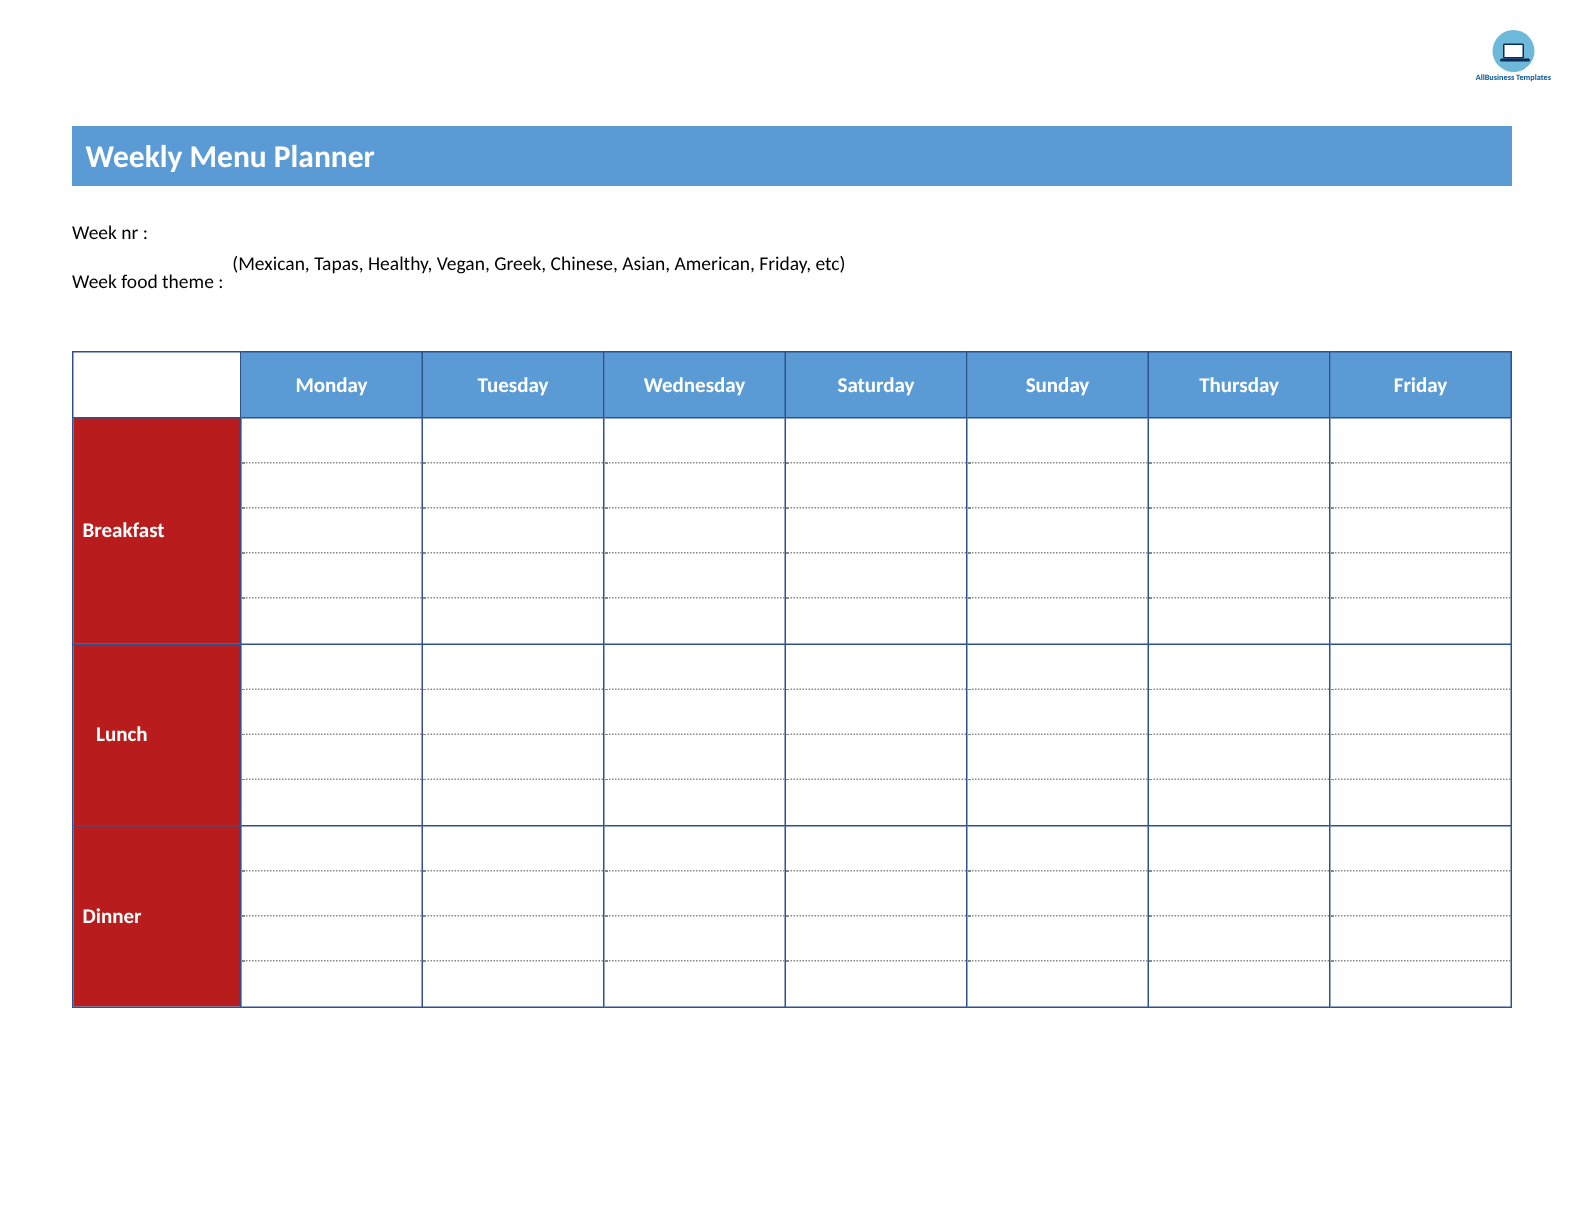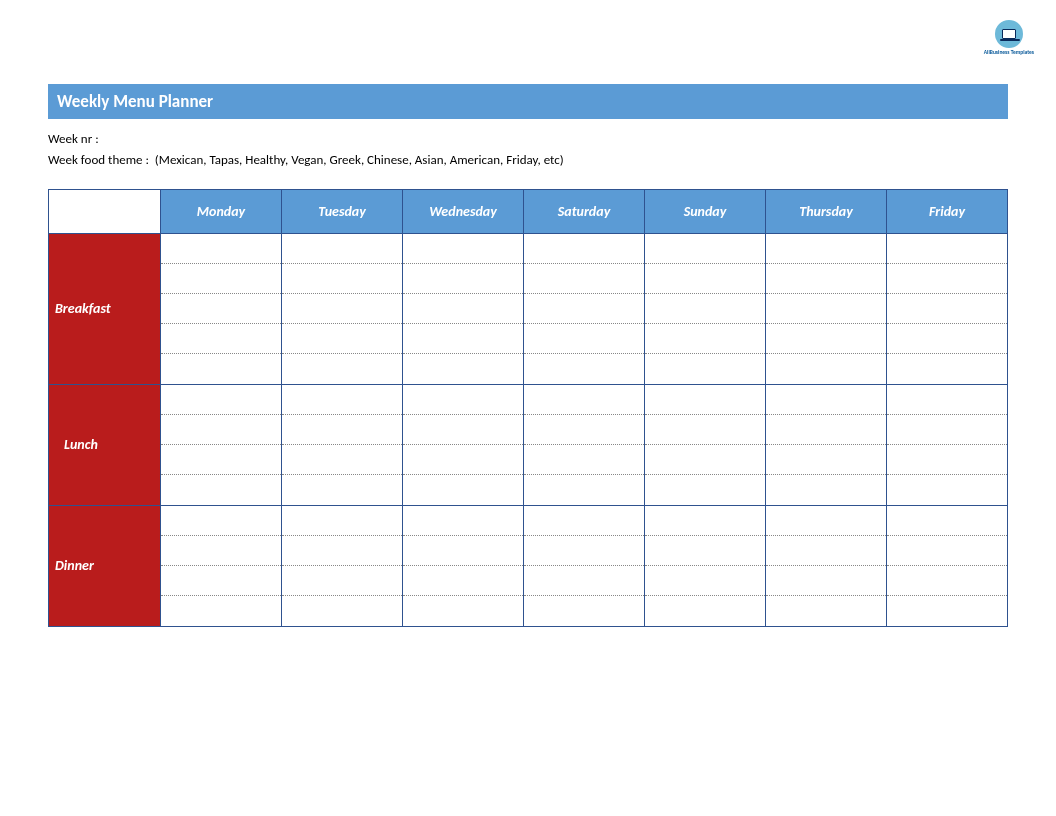--- a/index.html
+++ b/index.html
@@ -52,43 +52,43 @@
     margin-top: 2px;
     line-height: 1;
     font-weight: bold;
   }
   .page {
     padding: 84px 48px 0 48px;
   }
   .title-bar {
     background: #5b9bd5;
     color: #ffffff;
-    font-size: 17px;
+    font-size: 21px;
     font-weight: bold;
     padding: 6px 8px;
     border: 1px solid #5b9bd5;
   }
   .meta {
     margin-top: 10px;
     font-size: 13px;
     color: #000000;
     line-height: 1.6;
   }
   .meta-row {
     display: flex;
   }
   .meta-label {
     white-space: pre;
+    margin-top: 12px;
   }
   .planner-table {
-    margin-top: 18px;
+    margin-top: 34px;
     width: 100%;
     border-collapse: collapse;
     table-layout: fixed;
-    font-style: italic;
   }
   .planner-table th, .planner-table td {
     border: 1px solid #2f528f;
   }
   .corner-cell {
     width: 112px;
     background: #ffffff;
     height: 44px;
   }
   .day-header {

